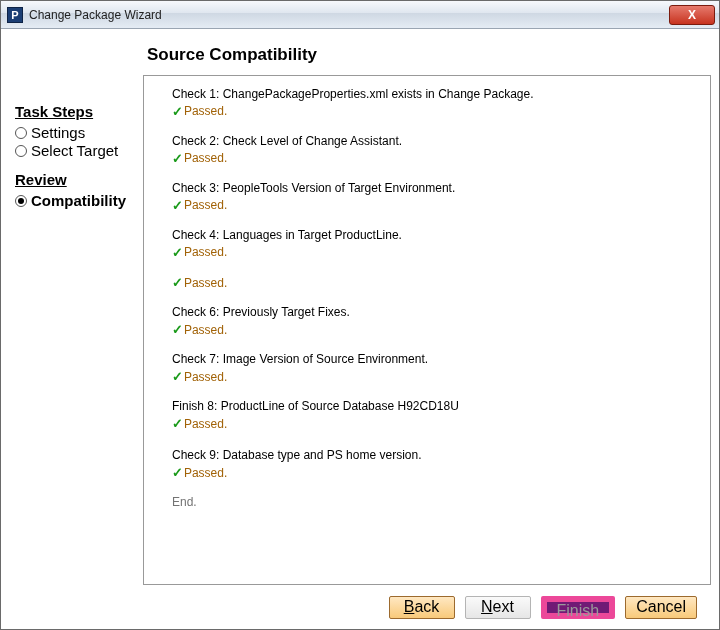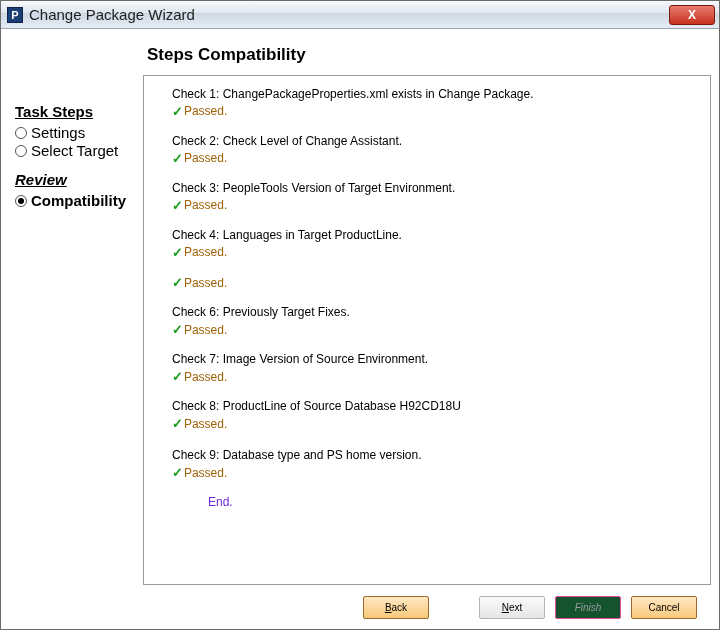--- a/index.html
+++ b/index.html
@@ -1,43 +1,43 @@
 <!DOCTYPE html>
 <html><head>
 <meta charset="utf-8">
 <style>
   * { box-sizing: border-box; }
   html, body { margin:0; padding:0; font-family: "Segoe UI", Tahoma, Arial, sans-serif; font-size:12px; color:#000; }
   .window { width:720px; height:630px; border:1px solid #6a6a6a; background:#fff; display:flex; flex-direction:column; position:relative; }
   .titlebar { height:28px; background:linear-gradient(#f7f9fc,#dfe6ef 45%,#cfd8e3 46%,#e5ecf4); border-bottom:1px solid #9aa5b2; display:flex; align-items:center; padding-left:6px; }
   .titlebar .app-icon { width:16px; height:16px; background:#1b3e74; color:#fff; font-weight:bold; font-size:11px; display:flex; align-items:center; justify-content:center; margin-right:6px; border:1px solid #0e2345; }
-  .titlebar .title { flex:1; font-size:15px; color:#222; }
+  .titlebar .title { flex:1; font-size:12px; color:#222; }
   .titlebar .close { width:46px; height:20px; margin-right:4px; background:linear-gradient(#e67a6d,#c7331f); border:1px solid #7a1b0e; border-radius:3px; display:flex; align-items:center; justify-content:center; color:#fff; font-weight:bold; font-size:12px; cursor:pointer; }
   .body { flex:1; display:flex; flex-direction:column; padding:0; }
   .main-area { flex:1; display:flex; padding:6px 8px 0 14px; overflow:hidden; }
   .sidebar { width:122px; padding-top:66px; font-size:15px; }
   .section-hdr { font-weight:bold; text-decoration:underline; margin:2px 0 4px 0; color:#000; }
   .radio-row { display:flex; align-items:center; margin:1px 0; cursor:pointer; }
   .radio { width:12px; height:12px; border:1px solid #555; border-radius:50%; margin-right:4px; display:inline-flex; align-items:center; justify-content:center; background:#fff; }
   .radio.selected::after { content:""; width:6px; height:6px; background:#000; border-radius:50%; display:block; }
   .radio-row .lbl { color:#000; }
   .radio-row .lbl.bold { font-weight:bold; }
   .content { flex:1; display:flex; flex-direction:column; padding-left:6px; }
   .page-title { font-size:17px; font-weight:bold; margin:10px 0 10px 4px; }
   .results-box { flex:1; border:1px solid #999; background:#fff; padding:10px 28px; overflow:auto; font-size:12px; line-height:1.4; }
   .check-block { margin-bottom:12px; }
   .check-title { color:#000; }
   .passed-line { display:flex; align-items:center; margin-top:0px; }
   .checkmark { color:#1a9a1a; font-weight:bold; margin-right:1px; font-size:13px; }
   .passed-text { color:#a16207; }
-  .end-line { margin-top:2px; color:#6d28d9;margin-left:36px; }
+  .end-line { margin-top:2px; color:#737373; }
   .button-bar { height:44px; display:flex; align-items:center; justify-content:flex-end; padding:0 22px 0 0; gap:10px; border-top:0; }
-  button.wiz { min-width:66px; height:23px; font-size:10px; border:1px solid #9c6a2e; background:linear-gradient(#ffe8c2,#f8c97a); border-radius:2px; cursor:pointer; padding:0 10px; color:#000; }
-  button.wiz.gray { border:1px solid #b4b4b4; background:linear-gradient(#fafafa,#e6e6e6);margin-left:40px; }
-  button.wiz:disabled { border:1px solid #ec4899; background:#14532d; color:#9a9a9a; cursor:default;font-style:italic; }
+  button.wiz { min-width:66px; height:23px; font-size:16px; border:1px solid #9c6a2e; background:linear-gradient(#ffe8c2,#f8c97a); border-radius:2px; cursor:pointer; padding:0 10px; color:#000; }
+  button.wiz.gray { border:1px solid #b4b4b4; background:linear-gradient(#fafafa,#e6e6e6); }
+  button.wiz:disabled { border:6px solid #ec4899; background:#701a75; color:#9a9a9a; cursor:default; }
   .mnemonic { text-decoration:underline; }
 </style>
 </head>
 <body>
 
 <div class="window">
   <div class="titlebar">
     <div class="app-icon">P</div>
     <div class="title">Change Package Wizard</div>
     <div class="close">
@@ -52,29 +52,29 @@
         <div class="section-hdr">Task Steps</div>
         <div class="radio-row">
           <span class="radio"></span>
           <span class="lbl">Settings</span>
         </div>
         <div class="radio-row">
           <span class="radio"></span>
           <span class="lbl">Select Target</span>
         </div>
 
-        <div class="section-hdr" style="margin-top:12px;font-style:italic;">Review</div>
+        <div class="section-hdr" style="margin-top:12px;">Review</div>
         <div class="radio-row">
           <span class="radio selected"></span>
           <span class="lbl bold">Compatibility</span>
         </div>
       </div>
 
       <div class="content">
-        <div class="page-title">Steps Compatibility</div>
+        <div class="page-title">Source Compatibility</div>
         <div class="results-box" id="results-box">
 
         <div class="check-block">
               <div class="check-title">Check 1: ChangePackageProperties.xml exists in Change Package.</div>
               <div class="passed-line">
                 <span class="checkmark">✓</span>
                 <span class="passed-text">Passed.</span>
               </div>
             </div>
             <div class="check-block">
@@ -112,21 +112,21 @@
               </div>
             </div>
             <div class="check-block">
               <div class="check-title">Check 7: Image Version of Source Environment.</div>
               <div class="passed-line">
                 <span class="checkmark">✓</span>
                 <span class="passed-text">Passed.</span>
               </div>
             </div>
             <div class="check-block">
-              <div class="check-title">Check 8: ProductLine of Source Database H92CD18U</div>
+              <div class="check-title">Finish 8: ProductLine of Source Database H92CD18U</div>
               <div class="passed-line">
                 <span class="checkmark">✓</span>
                 <span class="passed-text">Passed.</span>
               </div>
             </div>
             <div class="check-block" style="margin-top: 14px;">
               <div class="check-title">Check 9: Database type and PS home version.</div>
               <div class="passed-line">
                 <span class="checkmark">✓</span>
                 <span class="passed-text">Passed.</span>

